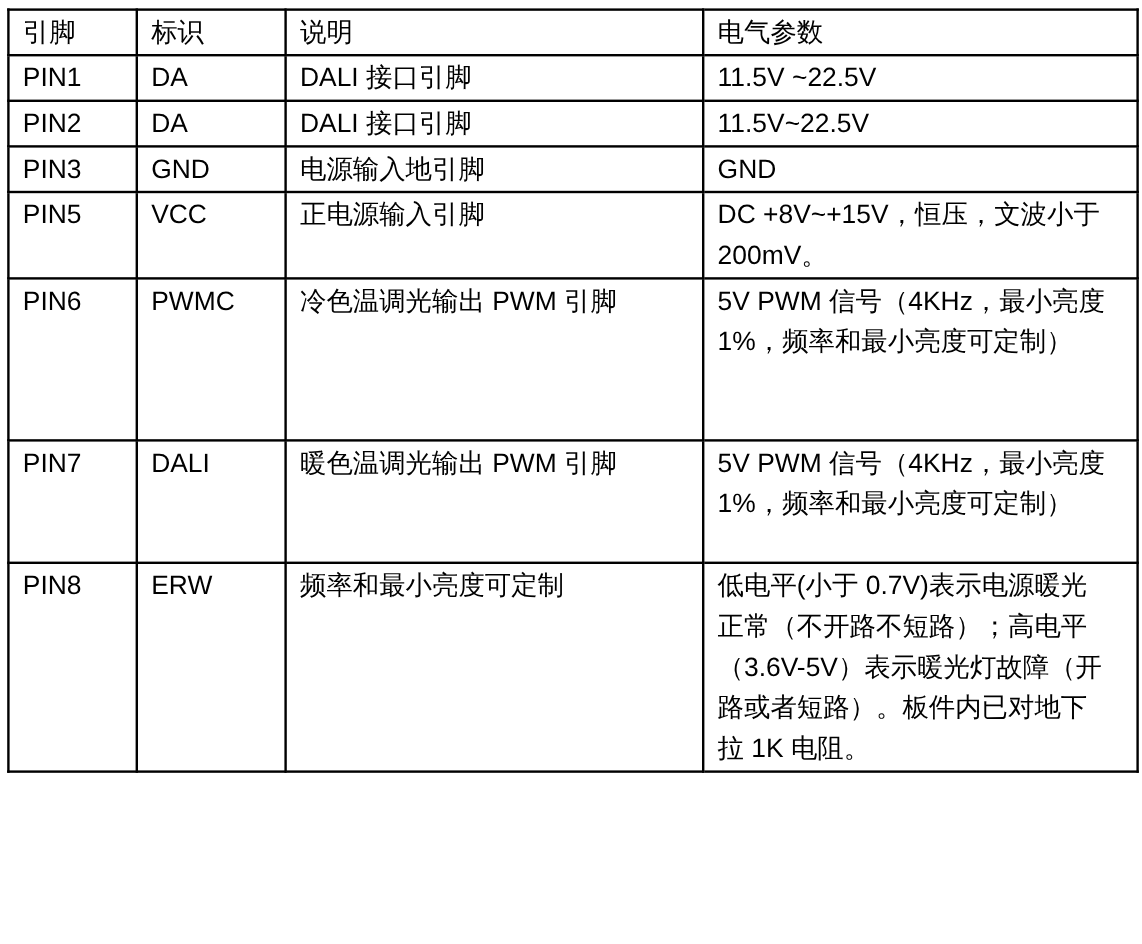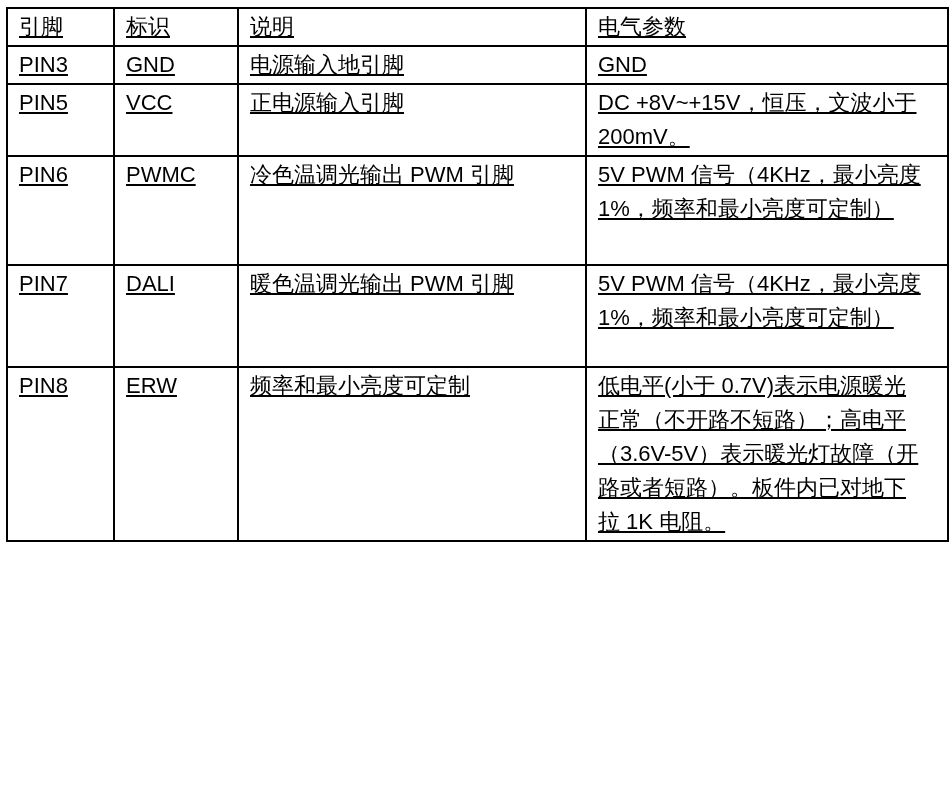--- a/index.html
+++ b/index.html
@@ -30,27 +30,26 @@
   table.pin-table td {
     border: 2px solid #000000;
     vertical-align: top;
     text-align: left;
     font-size: 22px;
     line-height: 34px;
     font-weight: normal;
     padding: 1px 20px 1px 11px;
     word-break: break-word;
     overflow: hidden;
-    text-decoration: underline;
   }
   tr.h-header { height: 38px; }
   tr.h-small  { height: 36px; }
   tr.h-pin4   { height: 173px; }
   tr.h-pin5   { height: 69px; margin-top: 25px; }
-  tr.h-pin6   { height: 109px; }
+  tr.h-pin6   { height: 135px; }
   tr.h-pin7   { height: 102px; }
   tr.h-pin8   { height: 170px; }
 </style>
 </head>
 <body>
 
 <div class="doc-wrap">
   <table class="pin-table">
     <colgroup>
       <col class="c-pin">
@@ -60,20 +59,32 @@
     </colgroup>
     <thead>
       <tr class="h-header">
         <th>引脚</th>
         <th>标识</th>
         <th>说明</th>
         <th>电气参数</th>
       </tr>
     </thead>
     <tbody>
+      <tr class="h-small">
+        <td>PIN1</td>
+        <td>DA</td>
+        <td>DALI 接口引脚</td>
+        <td>11.5V ~22.5V</td>
+      </tr>
+      <tr class="h-small">
+        <td>PIN2</td>
+        <td>DA</td>
+        <td>DALI 接口引脚</td>
+        <td>11.5V~22.5V</td>
+      </tr>
       <tr class="h-small">
         <td>PIN3</td>
         <td>GND</td>
         <td>电源输入地引脚</td>
         <td>GND</td>
       </tr>
       <tr class="h-pin5">
         <td>PIN5</td>
         <td>VCC</td>
         <td>正电源输入引脚</td>

